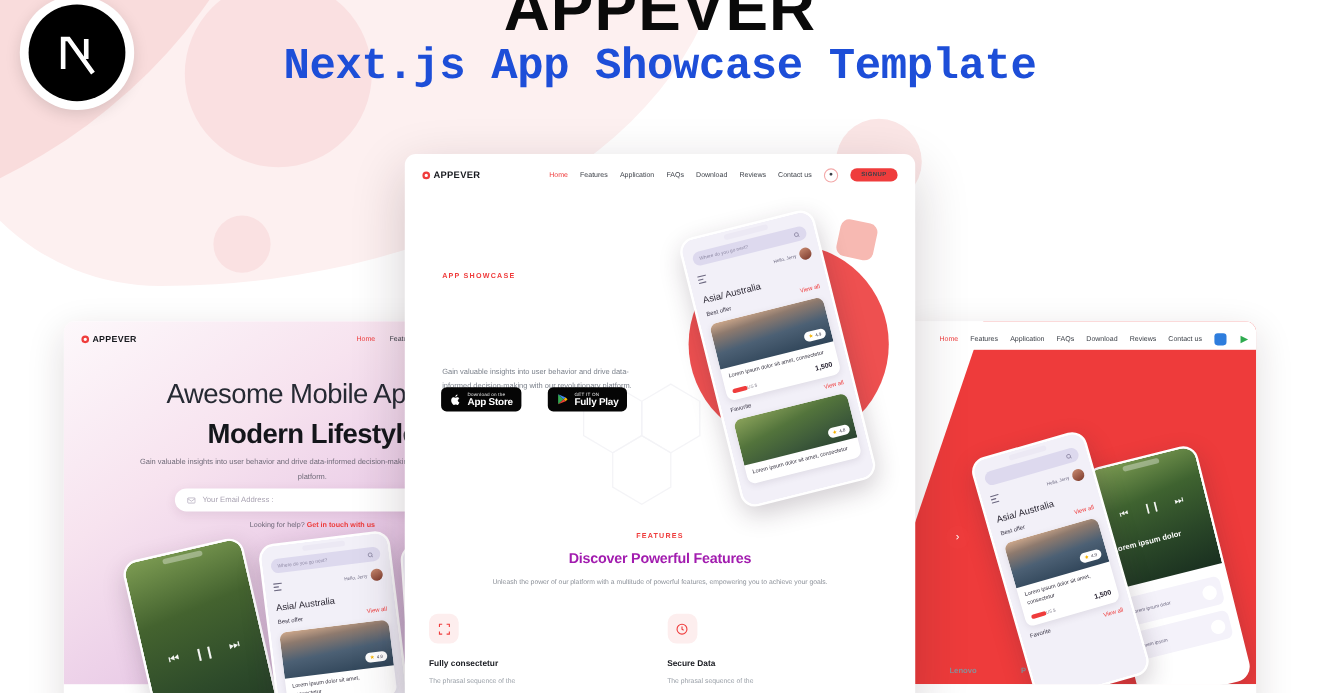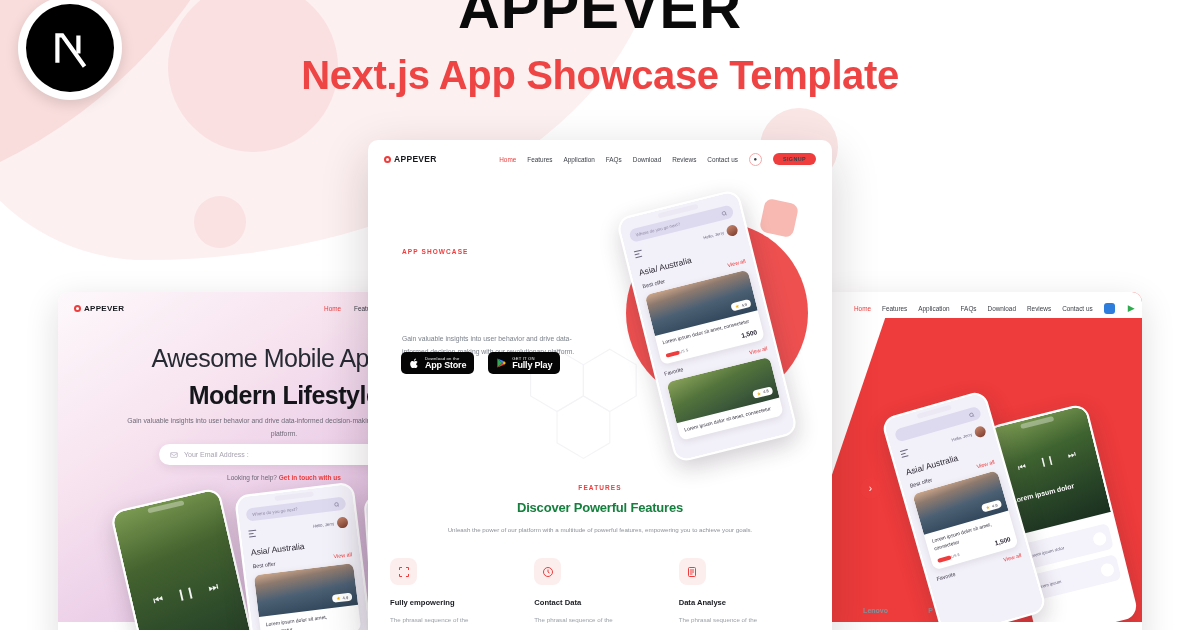--- a/index.html
+++ b/index.html
@@ -57,22 +57,22 @@
   }
   .header-text {
     position: absolute; left: 0; right: 0; top: -22px;
     text-align: center; z-index: 25;
   }
   .brand-title {
     font-size: 58px; font-weight: 700; letter-spacing: 1px;
     color: #0a0a0a; line-height: 1.05;
   }
   .brand-sub {
-    font-size: 40px; font-weight: 700; color: #ef4444;
-    margin-top: 14px; letter-spacing: -0.4px;
+    font-size: 40px; font-weight: 700; color: #1d4ed8;
+    margin-top: 0; letter-spacing: -0.4px; font-family: Liberation Mono, monospace;
   }
 
   
   .mock {
     position: absolute; background: #fff; overflow: hidden;
     border-radius: 10px;
   }
   .mock-left {
     left: 58px; top: 292px; width: 452px; height: 360px;
     box-shadow: 0 10px 34px rgba(40,20,30,.14);
@@ -117,21 +117,21 @@
   }
   .c-h1 {
     position: absolute; left: 33px; top: 120px; width: 230px;
     font-size: 26px; font-weight: 700; color: #14161b;
     line-height: 1.33; letter-spacing: -0.6px;
   }
   .c-desc {
     position: absolute; left: 34px; top: 208px; width: 196px;
     font-size: 6.8px; color: #7c828c; line-height: 1.85;
   }
-  .store-row { position: absolute; left: 33px; top: 205px; display: flex; gap: 14px; }
+  .store-row { position: absolute; left: 33px; top: 205px; display: flex; gap: 24px; }
   .store-btn {
     background: #050505; border-radius: 5px; color: #fff;
     padding: 4px 8px; display: flex; align-items: center; gap: 5px;
   }
   .store-btn .sb-top { font-size: 4.2px; letter-spacing: .2px; opacity: .92; }
   .store-btn .sb-main { font-size: 9px; font-weight: 700; line-height: 1.05; letter-spacing: -.2px; }
 
   .c-red-blob {
     position: absolute; right: 24px; top: 82px;
     width: 182px; height: 182px; border-radius: 50%;
@@ -143,21 +143,21 @@
     background: #f7b9b2; transform: rotate(12deg);
   }
   .c-hex {
     position: absolute; left: 150px; bottom: 8px;
     width: 150px; height: 120px; opacity: .5;
   }
 
   
   .c-feat { background: #fff; padding-top: 14px; }
   .f-eyebrow { text-align: center; font-size: 6.5px; font-weight: 700; color: #ef3c3c; letter-spacing: 1.1px; }
-  .f-title { text-align: center; font-size: 13px; font-weight: 700; color: #15803d; margin-top: 9px; letter-spacing: -.2px; }
+  .f-title { text-align: center; font-size: 13px; font-weight: 700; color: #a21caf; margin-top: 9px; letter-spacing: -.2px; }
   .f-desc { text-align: center; font-size: 6.2px; color: #8c9199; line-height: 1.95; margin-top: 9px; }
   .f-cards { display: flex; gap: 13px; padding: 22px 22px 0; }
   .f-card { flex: 1; }
   .f-ic {
     width: 27px; height: 27px; border-radius: 8px; background: #fdeeee;
     display: flex; align-items: center; justify-content: center;
     color: #ef3c3c;
   }
   .f-name { font-size: 7.6px; font-weight: 700; color: #191b21; margin-top: 13px; }
   .f-body { font-size: 6.2px; color: #9aa0a8; line-height: 1.85; margin-top: 7px; }
@@ -623,41 +623,31 @@
       <div class="f-title">Discover Powerful Features</div>
       <div class="f-desc">Unleash the power of our platform with a multitude of powerful features, empowering you to achieve your goals.</div>
 
       <div class="f-cards">
         <div class="f-card">
           <div class="f-ic">
             <svg width="12" height="12" viewBox="0 0 24 24" fill="none" stroke="#ef3c3c" stroke-width="2">
                 <path d="M3 8V3h5M21 8V3h-5M3 16v5h5M21 16v5h-5"></path>
               </svg>
           </div>
-          <div class="f-name">Fully empowering</div>
+          <div class="f-name">Fully consectetur</div>
           <div class="f-body">The phrasal sequence of the</div>
         </div>
         <div class="f-card">
           <div class="f-ic">
             <svg width="12" height="12" viewBox="0 0 24 24" fill="none" stroke="#ef3c3c" stroke-width="2">
                 <circle cx="12" cy="12" r="9"></circle>
                 <path d="M12 7v5l3 2"></path>
               </svg>
           </div>
-          <div class="f-name">Contact Data</div>
-          <div class="f-body">The phrasal sequence of the</div>
-        </div>
-        <div class="f-card">
-          <div class="f-ic">
-            <svg width="12" height="12" viewBox="0 0 24 24" fill="none" stroke="#ef3c3c" stroke-width="2">
-                <rect x="5" y="3" width="14" height="18" rx="2"></rect>
-                <path d="M8 8h8M8 12h8M8 16h5"></path>
-              </svg>
-          </div>
-          <div class="f-name">Data Analyse</div>
+          <div class="f-name">Secure Data</div>
           <div class="f-body">The phrasal sequence of the</div>
         </div>
       </div>
     </div>
   </div>
 
   <div class="header-text">
     <div class="brand-title">APPEVER</div>
     <div class="brand-sub">Next.js App Showcase Template</div>
   </div>

